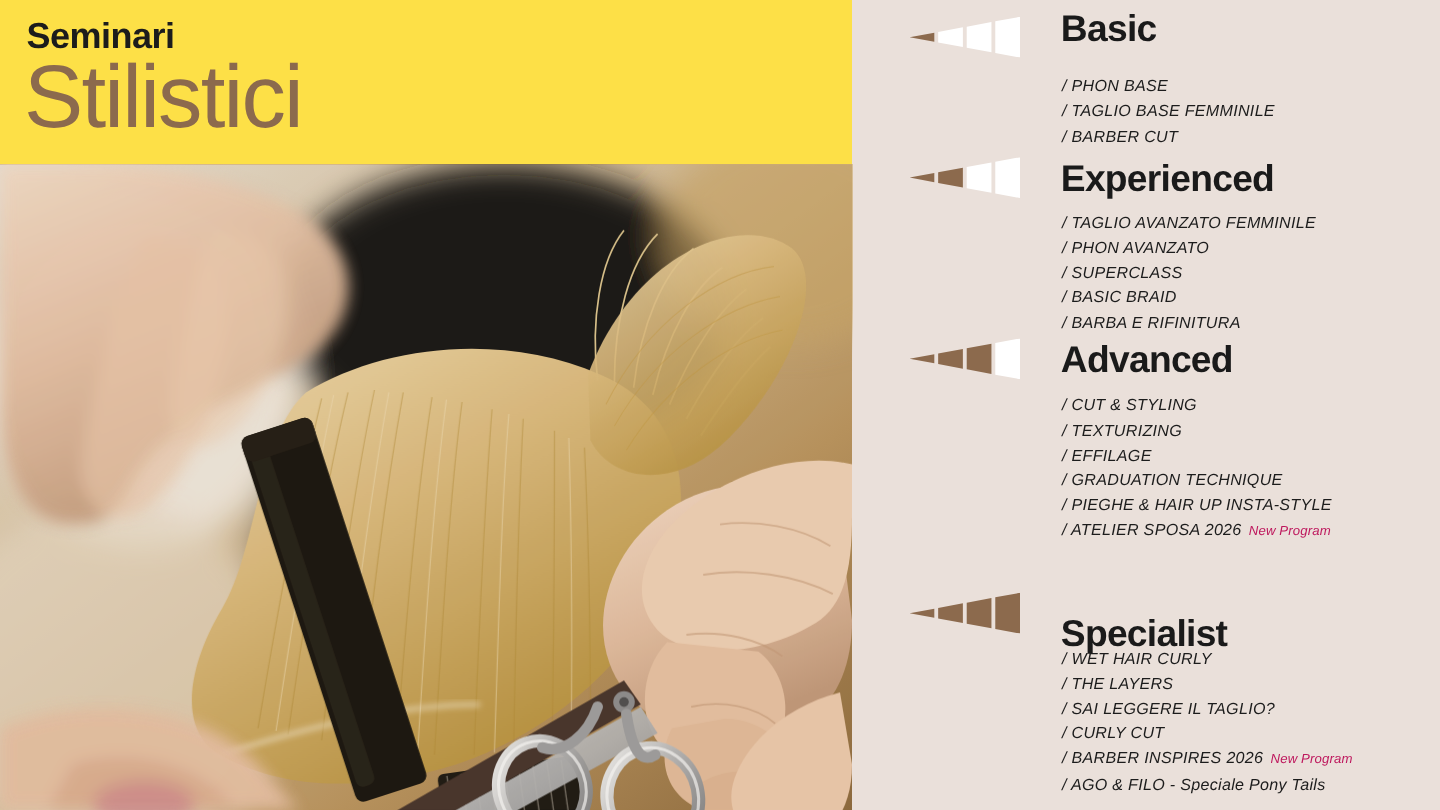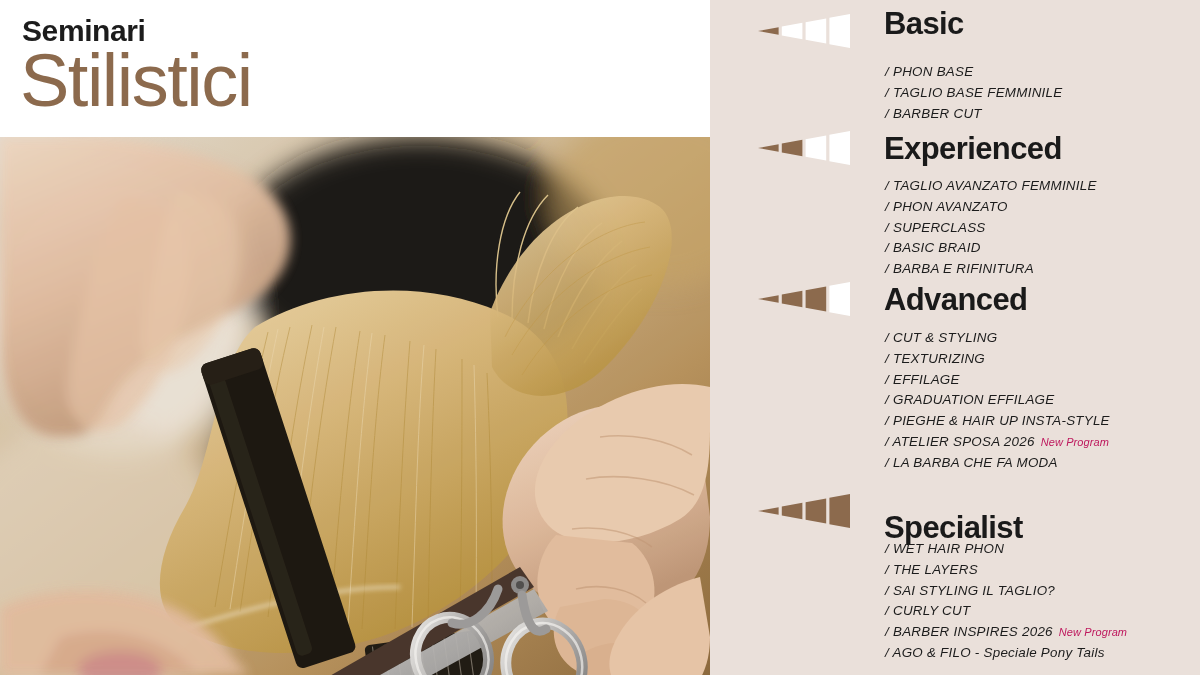--- a/index.html
+++ b/index.html
@@ -17,21 +17,21 @@
   }
 
   
   #left-panel {
     position:absolute; left:0; top:0;
     width:710px; height:675px;
   }
   #title-block {
     position:absolute; left:0; top:0;
     width:710px; height:137px;
-    background:#ffffff;
+    background:#fde047;
   }
   #title-kicker {
     position:absolute; left:22px; top:16px;
     font-size:30px; font-weight:bold;
     letter-spacing:-0.4px;
     color:#1c1c1c;
     line-height:1;
   }
   #title-main {
     position:absolute; left:20px; top:44px;
@@ -337,40 +337,39 @@
             <polygon points="23.8,12.602173913043478 44.400000000000006,8.795652173913043 44.400000000000006,25.20434782608696 23.8,21.39782608695652" fill="#8c6a4d"></polygon>
             <polygon points="47.6,8.204347826086956 68.2,4.39782608695652 68.2,29.60217391304348 47.6,25.795652173913044" fill="#8c6a4d"></polygon>
             <polygon points="71.4,3.8065217391304333 92,0 92,34 71.4,30.19347826086957" fill="#ffffff"></polygon>
           </svg>
         </div>
         <div class="sec-heading" style="top: 284px;">Advanced</div>
         <ul class="sec-list" style="top: 328px;">
           <li><span class="slash">/</span> <span>CUT &amp; STYLING</span></li>
           <li><span class="slash">/</span> <span>TEXTURIZING</span></li>
           <li><span class="slash">/</span> <span>EFFILAGE</span></li>
-          <li><span class="slash">/</span> <span>GRADUATION EFFILAGE</span></li>
+          <li><span class="slash">/</span> <span>GRADUATION TECHNIQUE</span></li>
           <li><span class="slash">/</span> <span>PIEGHE &amp; HAIR UP INSTA-STYLE</span></li>
           <li><span class="slash">/</span> <span>ATELIER SPOSA 2026</span><span class="badge">New Program</span></li>
-          <li><span class="slash">/</span> <span>LA BARBA CHE FA MODA</span></li>
         </ul>
       </div>
       <div class="section" style="top: 0px; width: 490px;">
         <div class="sec-chevron" style="top: 494px;">
           <svg viewBox="0 0 92 34">
             <polygon points="0,17 20.6,13.193478260869565 20.6,20.806521739130435 0,17" fill="#8c6a4d"></polygon>
             <polygon points="23.8,12.602173913043478 44.400000000000006,8.795652173913043 44.400000000000006,25.20434782608696 23.8,21.39782608695652" fill="#8c6a4d"></polygon>
             <polygon points="47.6,8.204347826086956 68.2,4.39782608695652 68.2,29.60217391304348 47.6,25.795652173913044" fill="#8c6a4d"></polygon>
             <polygon points="71.4,3.8065217391304333 92,0 92,34 71.4,30.19347826086957" fill="#8c6a4d"></polygon>
           </svg>
         </div>
         <div class="sec-heading" style="top: 496px; margin-top: 16px;">Specialist</div>
         <ul class="sec-list" style="top: 539px;">
-          <li><span class="slash">/</span> <span>WET HAIR PHON</span></li>
+          <li><span class="slash">/</span> <span>WET HAIR CURLY</span></li>
           <li><span class="slash">/</span> <span>THE LAYERS</span></li>
-          <li><span class="slash">/</span> <span>SAI STYLING IL TAGLIO?</span></li>
+          <li><span class="slash">/</span> <span>SAI LEGGERE IL TAGLIO?</span></li>
           <li><span class="slash">/</span> <span>CURLY CUT</span></li>
           <li><span class="slash">/</span> <span>BARBER INSPIRES 2026</span><span class="badge">New Program</span></li>
           <li><span class="slash">/</span> <span>AGO &amp; FILO - Speciale Pony Tails</span></li>
         </ul>
       </div>
     </div>
 
 </div>
 
 </body></html>

